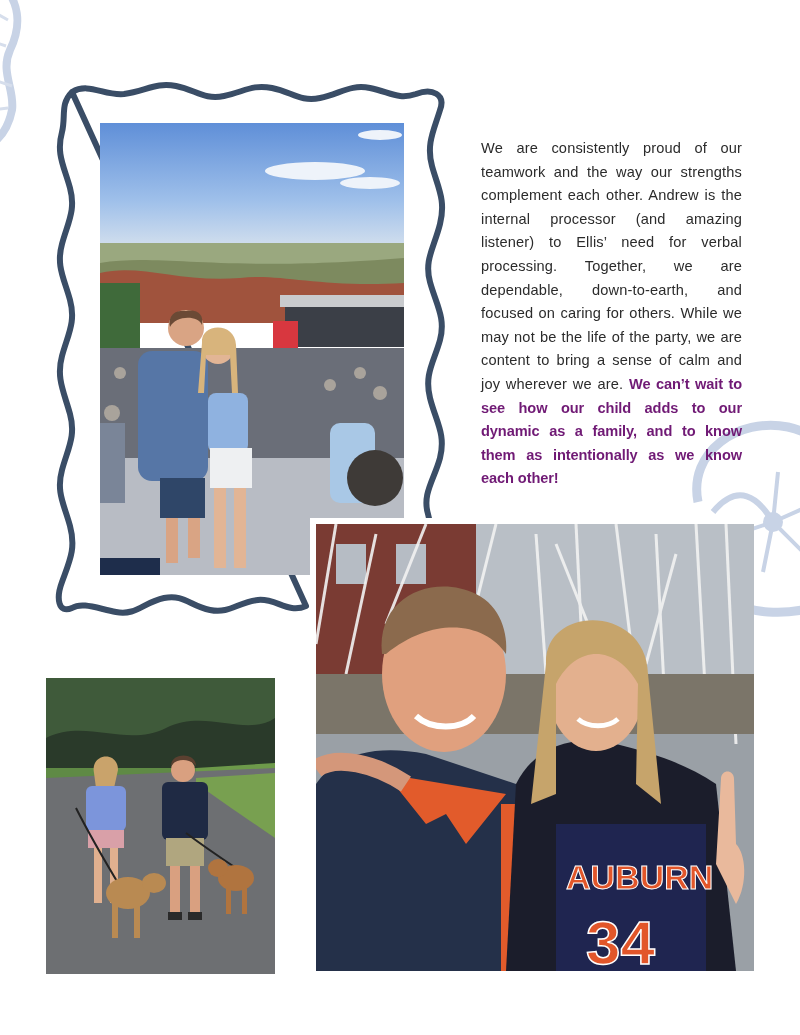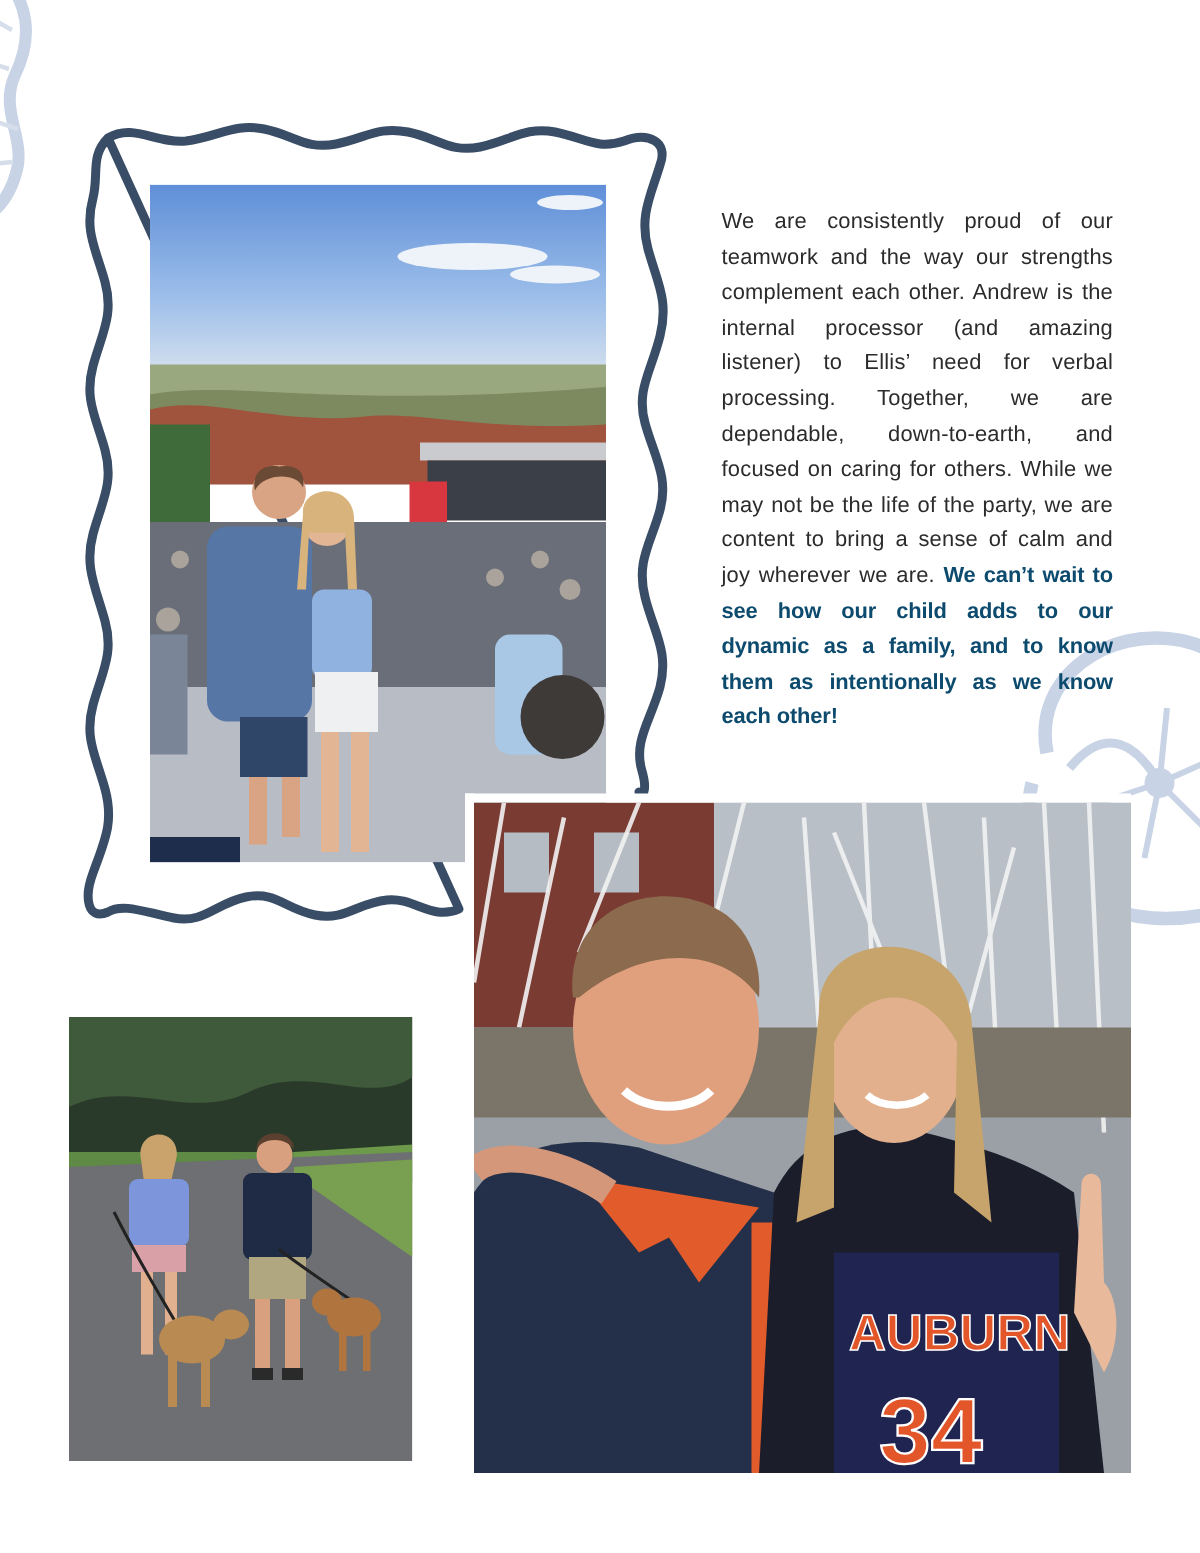--- a/index.html
+++ b/index.html
@@ -14,33 +14,33 @@
     
     .deco-flower-topleft { left: -40px; top: -20px; width: 70px; height: 170px; }
     .deco-flower-right { left: 668px; top: 412px; width: 160px; height: 210px; }
     .wavy-frame { left: 54px; top: 82px; width: 400px; height: 540px; }
 
     
     .photo { overflow: hidden; }
     .photo svg { width: 100%; height: 100%; }
 
     .photo-concert { left: 100px; top: 123px; width: 304px; height: 452px; }
-    .photo-selfie  { left: 316px; top: 535px; width: 438px; height: 447px; border-top: 6px solid #fff; border-left: 6px solid #fff; margin-left:-6px; margin-top:-6px; }
+    .photo-selfie  { left: 316px; top: 524px; width: 438px; height: 447px; border-top: 6px solid #fff; border-left: 6px solid #fff; margin-left:-6px; margin-top:-6px; }
     .photo-dogs    { left: 46px;  top: 678px; width: 229px; height: 296px; }
 
     
     .body-text {
       left: 481px; top: 137px; width: 261px;
       font-family: "Liberation Sans", sans-serif;
       font-size: 14.6px; line-height: 23.6px;
       color: #2b2b2b; text-align: justify;
       letter-spacing: 0.15px;
     }
     .body-text .bold {
-      font-weight: bold; color: #0c4a6e; letter-spacing: -0.1px;
+      font-weight: bold; color: #701a75; letter-spacing: -0.1px;
     }
   </style>
 </head>
 <body>
 
 <div class="abs deco-flower-topleft">
   <svg viewBox="0 0 70 170">
     <path d="M38 0 C60 20 62 45 50 70 C40 92 55 110 52 130 C48 150 38 160 30 165" fill="none" stroke="#c8d3e6" stroke-width="8" stroke-linecap="round"></path>
     <path d="M30 30 L48 40 M28 60 L46 66 M34 100 L52 106 M30 130 L48 128" stroke="#d6deec" stroke-width="3" fill="none"></path>
   </svg>

